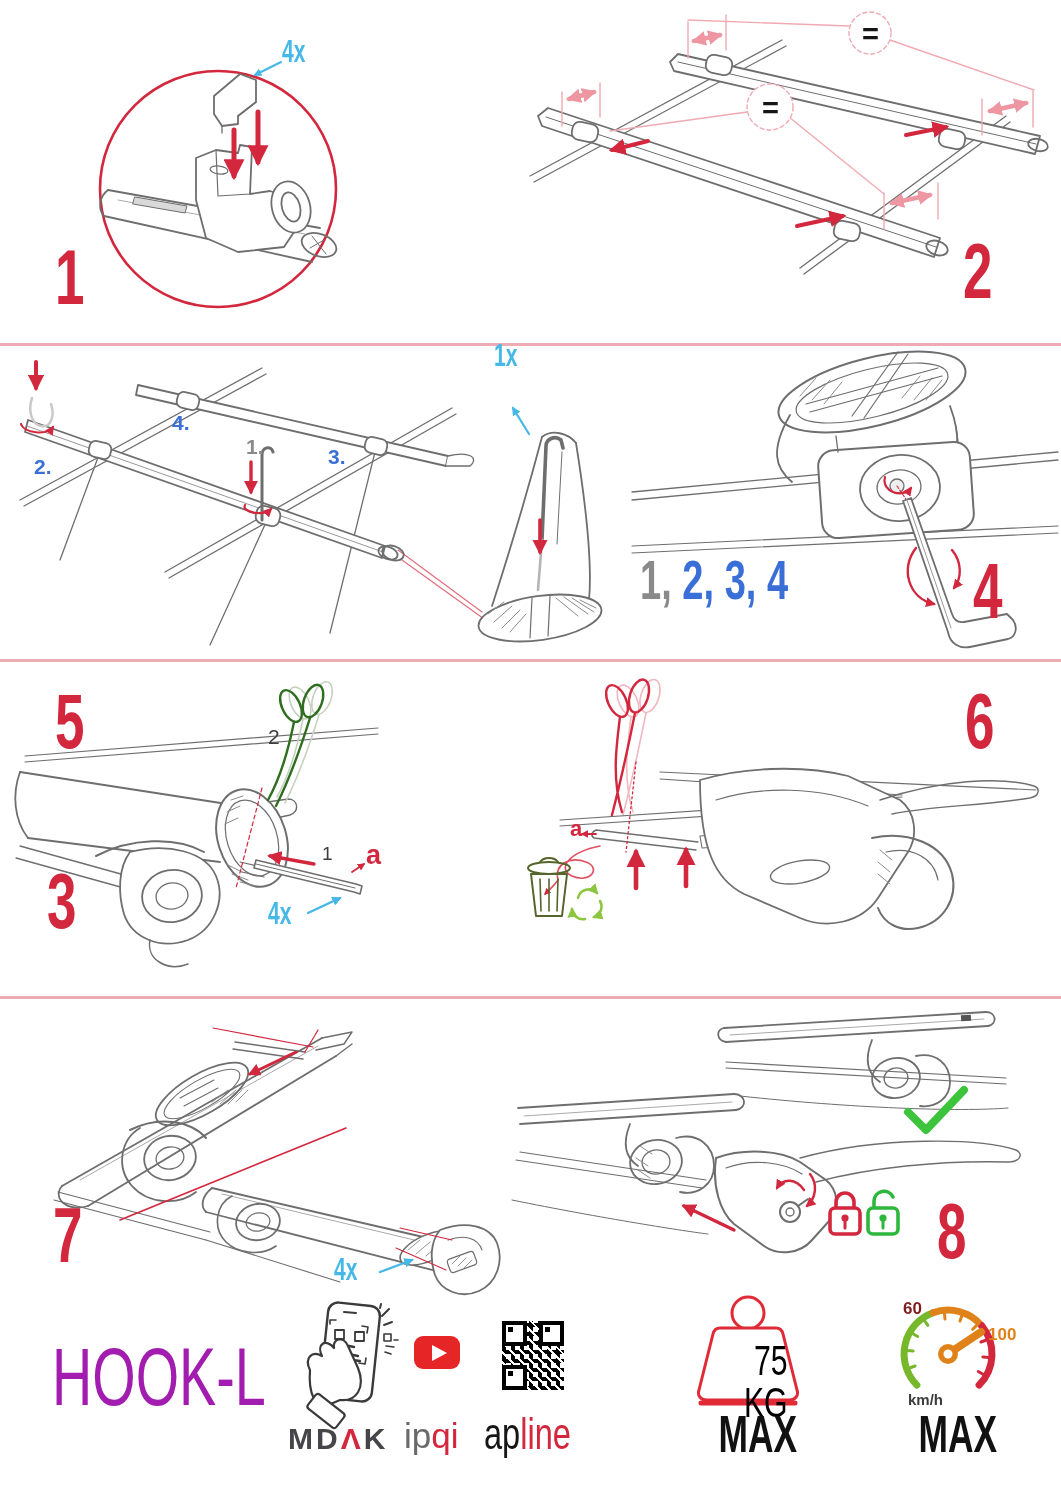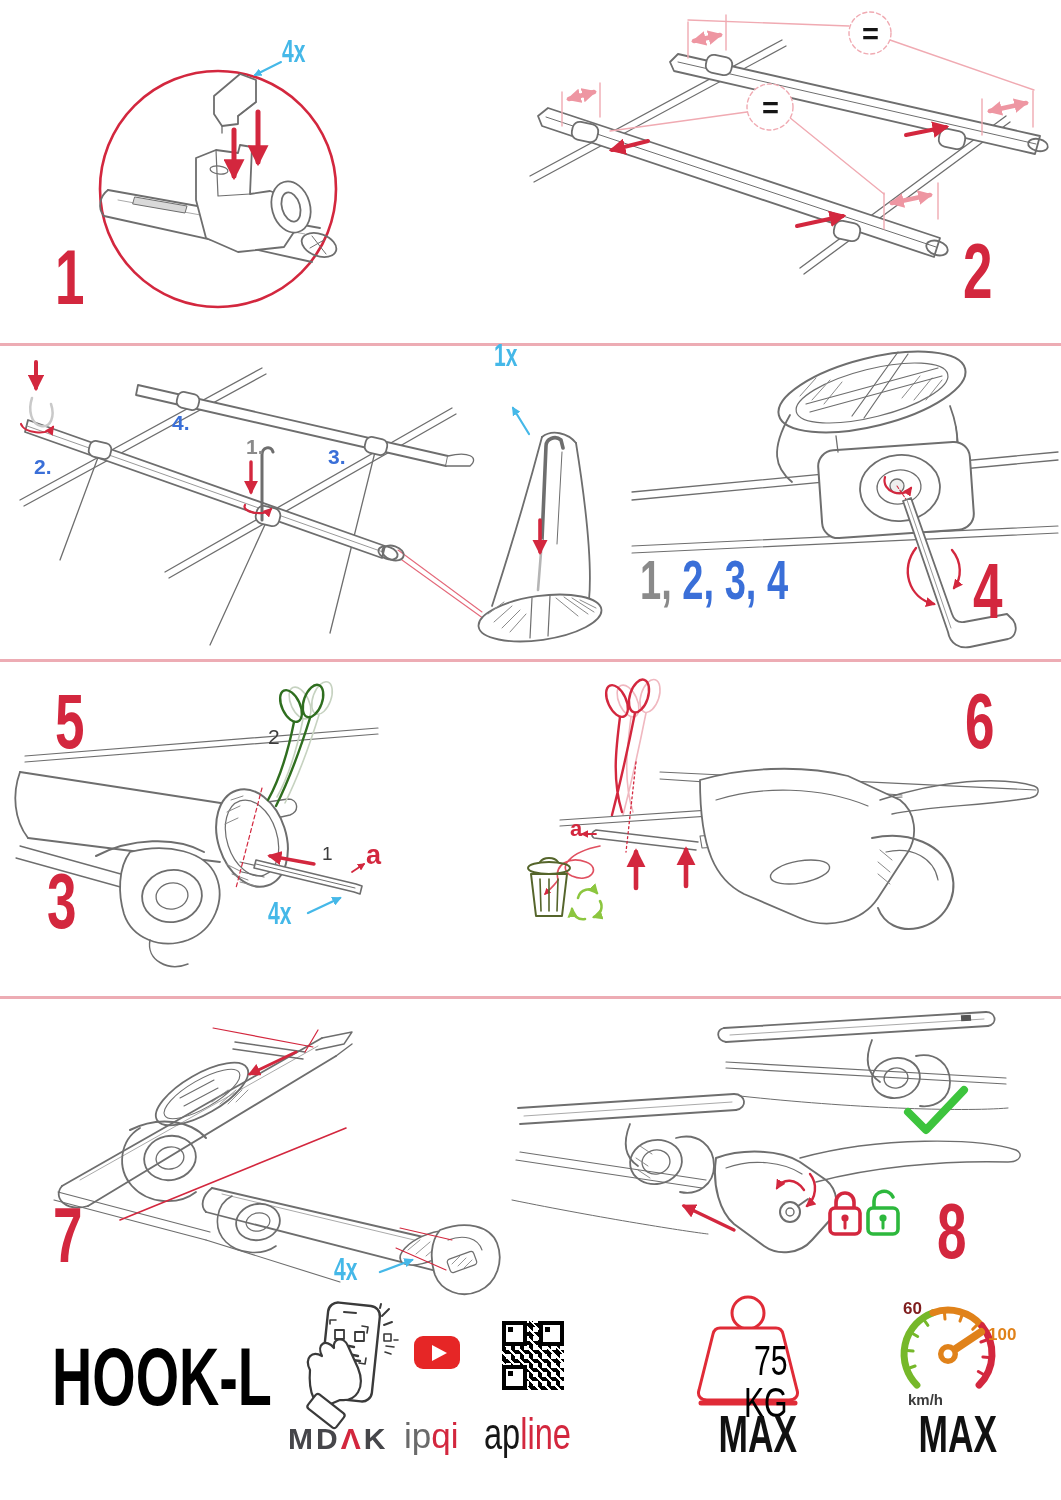--- a/index.html
+++ b/index.html
@@ -11,21 +11,21 @@
   .cx{display:inline-block;transform:scaleX(.68);transform-origin:center top}
   .cxl{display:inline-block;transform:scaleX(.68);transform-origin:left top}
   .qty{position:absolute;color:#45b8e8;font-size:31px;font-weight:bold;line-height:1;white-space:nowrap}
   .plabel{position:absolute;color:#3a6fd8;font-size:21px;font-weight:bold;line-height:1}
   .glabel{position:absolute;color:#8a8a8a;font-size:21px;font-weight:bold;line-height:1}
   .dlabel{position:absolute;color:#3c3c3c;font-size:21px;line-height:1}
   .alabel{position:absolute;color:#d3273e;font-size:27px;font-weight:bold;line-height:1}
   .eq{position:absolute;width:44px;text-align:center;color:#151515;font-size:29px;font-weight:bold;line-height:1;letter-spacing:-1px}
   .seq{position:absolute;font-size:56px;line-height:1;font-weight:bold;white-space:nowrap}
   .seq .g{color:#8a8a8a}.seq .b{color:#3a6fd8}
-  .product{position:absolute;color:#000000;font-size:82px;font-weight:bold;line-height:1;white-space:nowrap}
+  .product{position:absolute;color:#a21caf;font-size:82px;font-weight:normal;line-height:1;white-space:nowrap}
   .brand{position:absolute;font-size:43px;font-weight:bold;line-height:1;white-space:nowrap;color:#1a1a1a}
   .brand .r{color:#e02b37}
   .mdak{position:absolute;font-size:30px;font-weight:bold;letter-spacing:3px;color:#46464a;line-height:1}
   .mdak .r{color:#d3273e}
   .ipqi{position:absolute;font-size:35px;color:#6a6a6a;line-height:1}
   .ipqi .r{color:#d3273e}
   .apline{position:absolute;font-size:44px;font-weight:normal;color:#161616;line-height:1}
   .apline .r{color:#d3273e}
   .wval{position:absolute;width:110px;text-align:right;color:#000000;font-size:42px;font-weight:normal;line-height:1}
   .maxl{position:absolute;width:96px;text-align:left;color:#111;font-size:52px;font-weight:bold;line-height:1}

